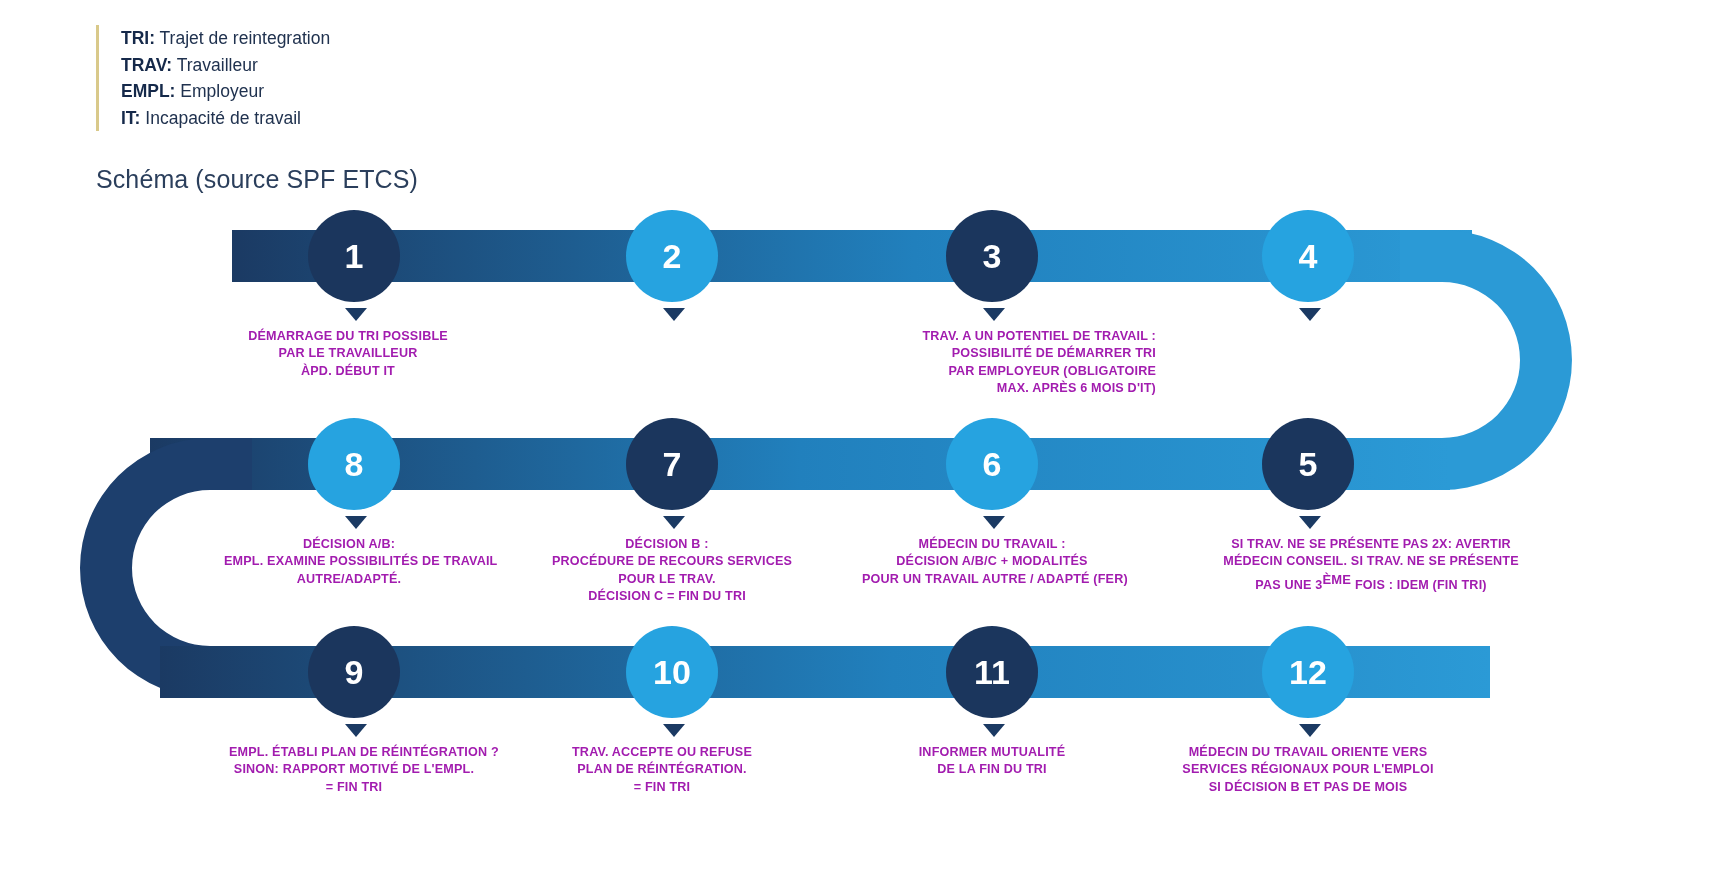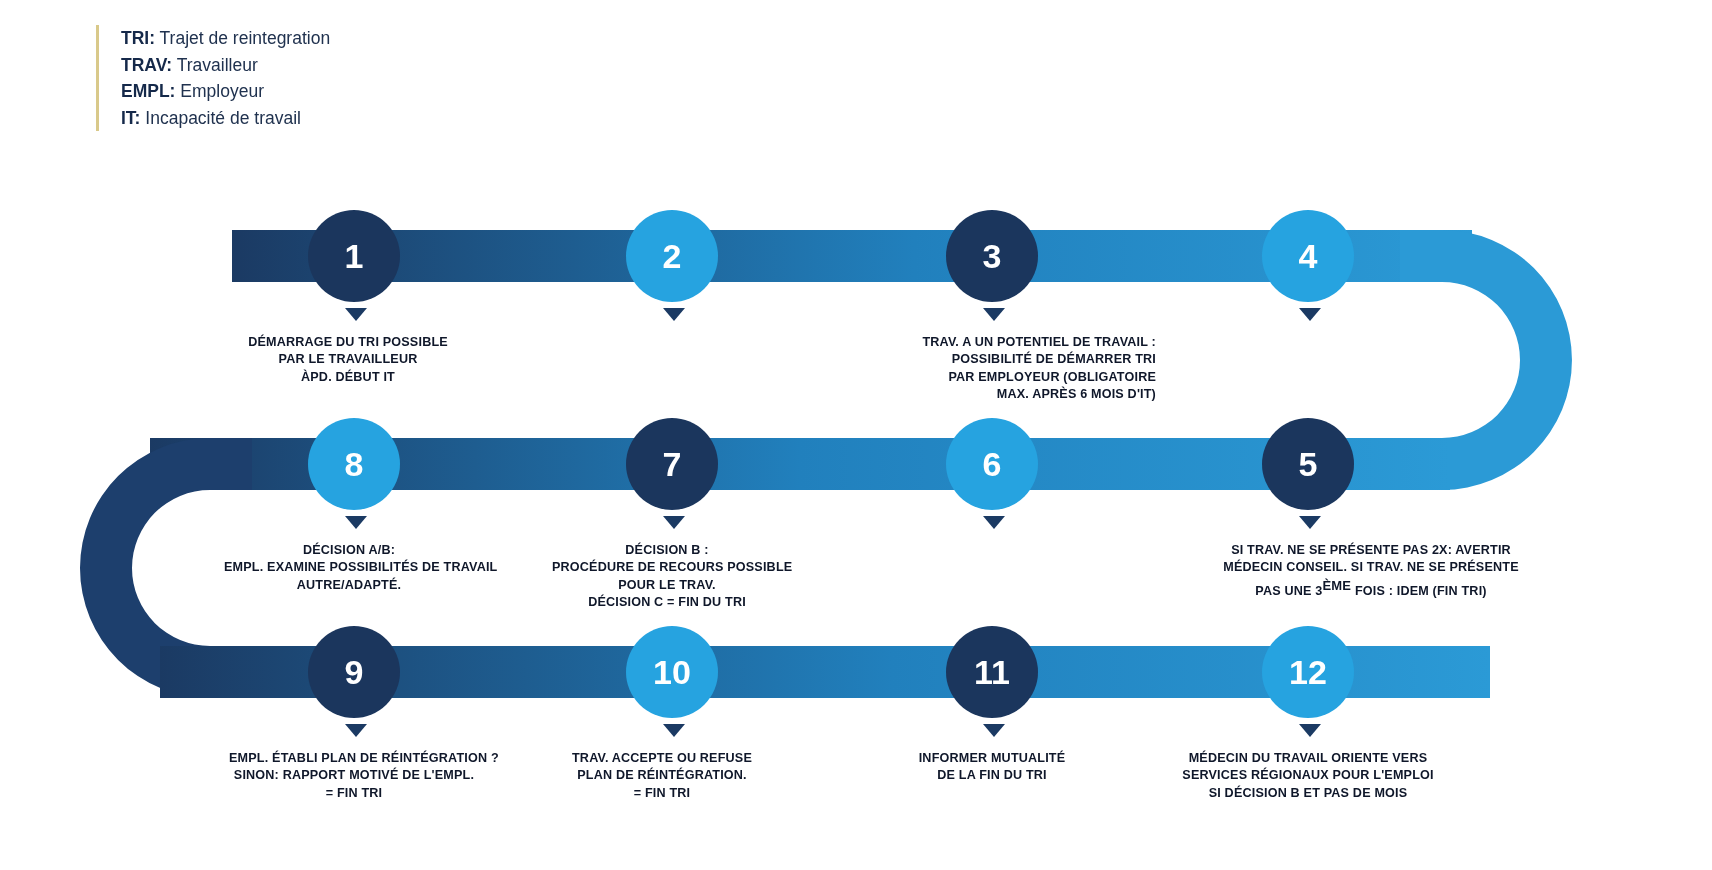--- a/index.html
+++ b/index.html
@@ -62,25 +62,24 @@
     border-left: 11px solid transparent;
     border-right: 11px solid transparent;
     border-top: 13px solid #1b3a63;
   }
 
   .caption {
     position: absolute;
     text-align: center;
     font-size: 12.6px;
     font-weight: bold;
-    color: #0f172a;
+    color: #a21caf;
     line-height: 1.38;
     letter-spacing: .18px;
     white-space: nowrap;
-    margin-top: 6px;
   }
   .caption sup { font-size: 13px; vertical-align: super; }
 </style>
 </head>
 <body>
 
 <div id="root">
 
   <div class="legend">
     <div class="legend-row">
@@ -94,20 +93,21 @@
     <div class="legend-row">
       <span class="legend-abbr">EMPL:</span>
       <span class="legend-def">Employeur</span>
     </div>
     <div class="legend-row">
       <span class="legend-abbr">IT:</span>
       <span class="legend-def">Incapacité de travail</span>
     </div>
   </div>
 
+  <div class="schema-title">Schéma (source SPF ETCS)</div>
 
   <div id="flow">
 
     <svg width="1712" height="660">
       <defs>
         <linearGradient id="gradRow1" x1="0" y1="0" x2="1" y2="0">
           <stop offset="0%" stop-color="#1b3a63"></stop>
           <stop offset="55%" stop-color="#2180bd"></stop>
           <stop offset="100%" stop-color="#2b9ad6"></stop>
         </linearGradient>
@@ -182,29 +182,34 @@
       <div>EMPL. EXAMINE POSSIBILITÉS DE TRAVAIL</div>
       <div>AUTRE/ADAPTÉ.</div>
     </div>
 
     <div class="node dark" style="left:626px; top:218px;">
       <span>7</span>
     </div>
     <div class="arrow" style="left:663px; top:316px;"></div>
     <div class="caption" style="left:552px; top:336px; width:230px;">
       <div>DÉCISION B :</div>
-      <div>PROCÉDURE DE RECOURS POSSIBLE</div>
+      <div>PROCÉDURE DE RECOURS SERVICES</div>
       <div>POUR LE TRAV.</div>
       <div>DÉCISION C = FIN DU TRI</div>
     </div>
 
     <div class="node light" style="left:946px; top:218px;">
       <span>6</span>
     </div>
     <div class="arrow" style="left:983px; top:316px;"></div>
+    <div class="caption" style="left:862px; top:336px; width:260px;">
+      <div>MÉDECIN DU TRAVAIL :</div>
+      <div>DÉCISION A/B/C + MODALITÉS</div>
+      <div>POUR UN TRAVAIL AUTRE / ADAPTÉ (FER)</div>
+    </div>
 
     <div class="node dark" style="left:1262px; top:218px;">
       <span>5</span>
     </div>
     <div class="arrow" style="left:1299px; top:316px;"></div>
     <div class="caption" style="left:1206px; top:336px; width:330px;">
       <div>SI TRAV. NE SE PRÉSENTE PAS 2X: AVERTIR</div>
       <div>MÉDECIN CONSEIL. SI TRAV. NE SE PRÉSENTE</div>
       <div>PAS UNE 3<sup>ÈME</sup> FOIS : IDEM (FIN TRI)</div>
     </div>

